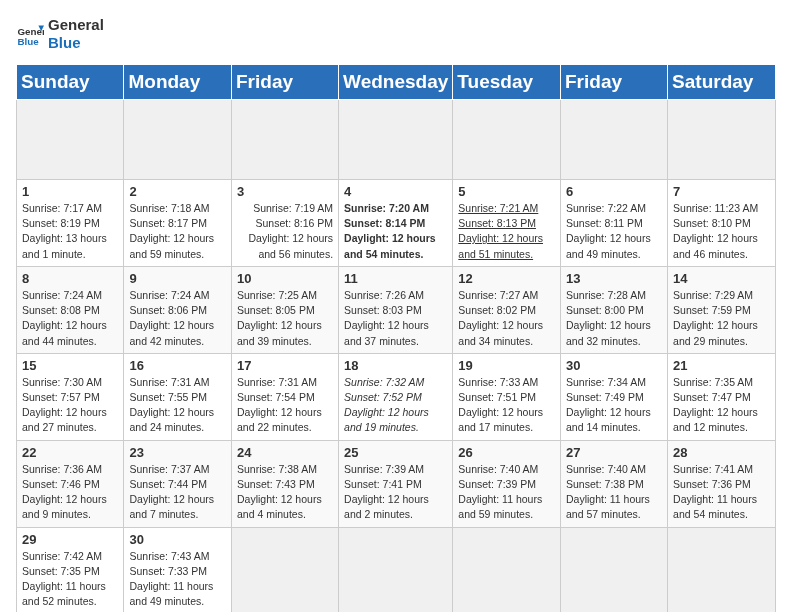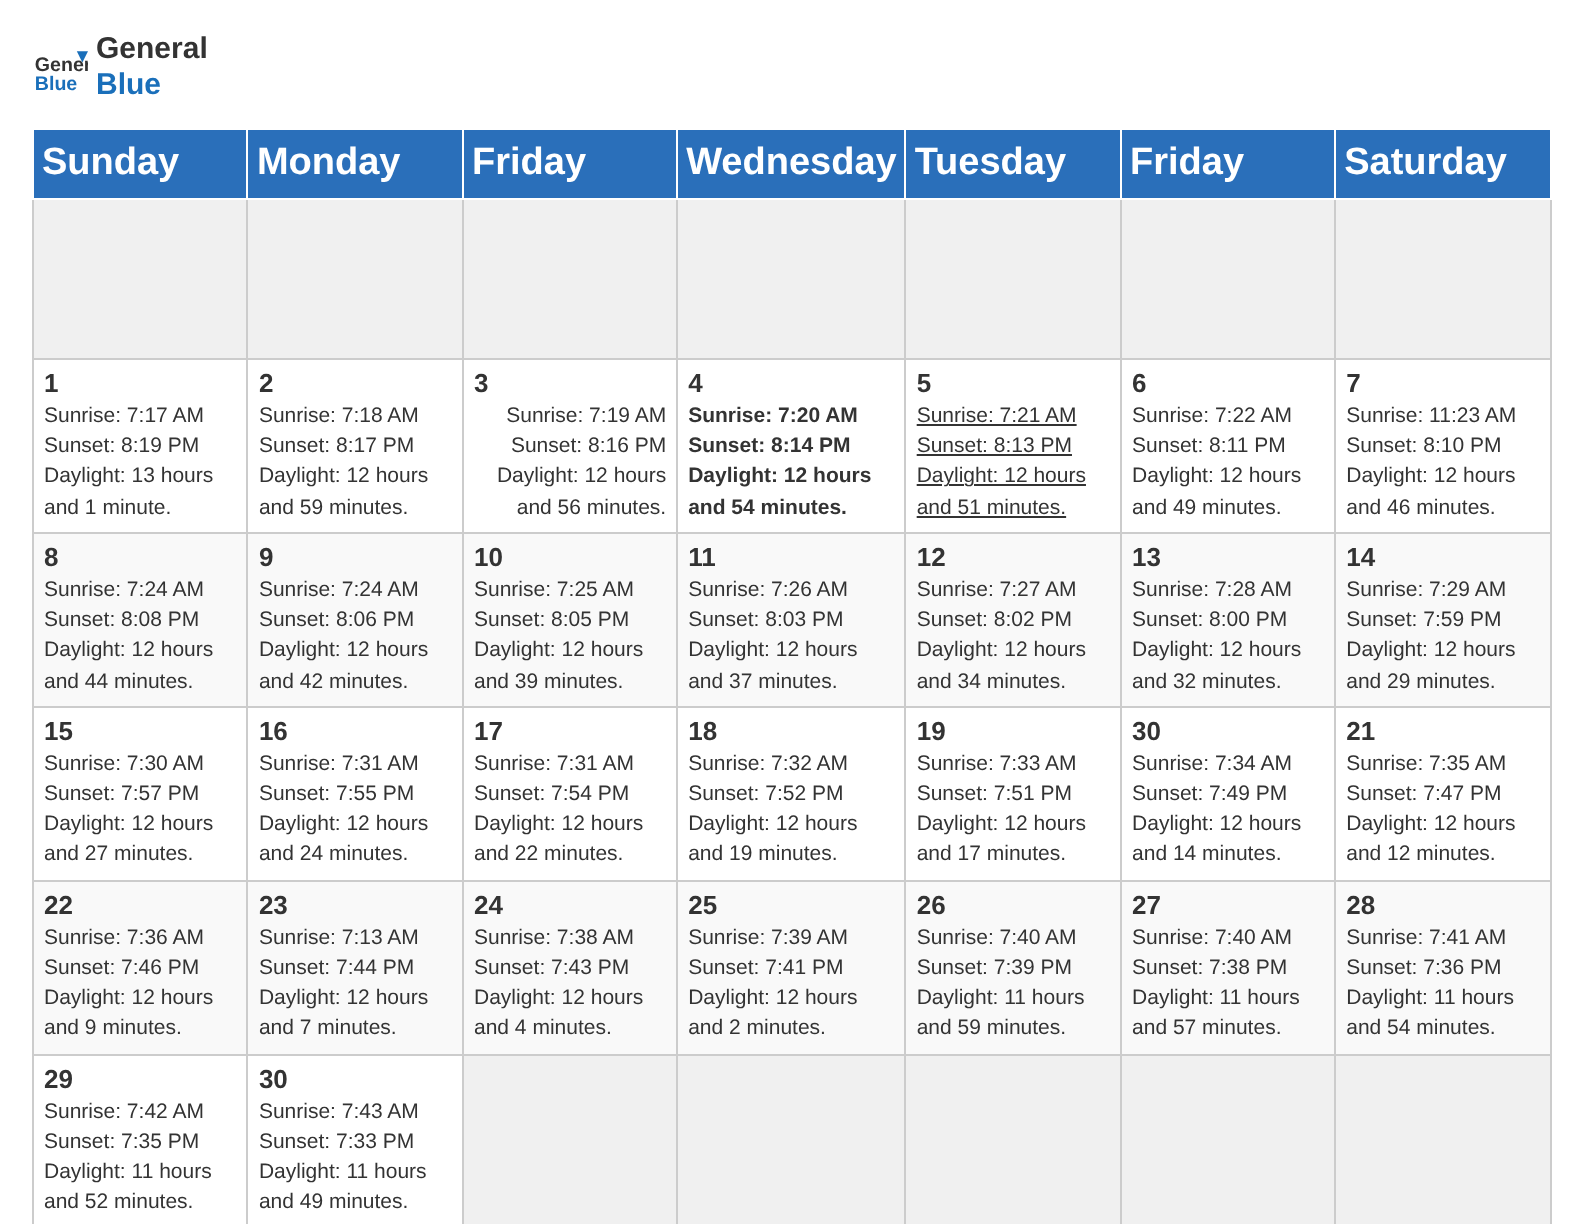--- a/index.html
+++ b/index.html
@@ -241,21 +241,21 @@
         </td>
         <td>
           <span class="day-number">17</span>
           <div class="day-info" style="white-space: pre-line;">Sunrise: 7:31 AM
 Sunset: 7:54 PM
 Daylight: 12 hours
 and 22 minutes.</div>
         </td>
         <td>
           <span class="day-number">18</span>
-          <div class="day-info" style="white-space: pre-line;">Sunrise: 7:32 AM
+          <div class="day-info" style="white-space: pre-line; font-style: italic;">Sunrise: 7:32 AM
 Sunset: 7:52 PM
 Daylight: 12 hours
 and 19 minutes.</div>
         </td>
         <td>
           <span class="day-number">19</span>
           <div class="day-info" style="white-space: pre-line;">Sunrise: 7:33 AM
 Sunset: 7:51 PM
 Daylight: 12 hours
 and 17 minutes.</div>
@@ -278,21 +278,21 @@
       <tr>
         <td>
           <span class="day-number">22</span>
           <div class="day-info" style="white-space: pre-line;">Sunrise: 7:36 AM
 Sunset: 7:46 PM
 Daylight: 12 hours
 and 9 minutes.</div>
         </td>
         <td>
           <span class="day-number">23</span>
-          <div class="day-info" style="white-space: pre-line;">Sunrise: 7:13 AM
+          <div class="day-info" style="white-space: pre-line;">Sunrise: 7:37 AM
 Sunset: 7:44 PM
 Daylight: 12 hours
 and 7 minutes.</div>
         </td>
         <td>
           <span class="day-number">24</span>
           <div class="day-info" style="white-space: pre-line;">Sunrise: 7:38 AM
 Sunset: 7:43 PM
 Daylight: 12 hours
 and 4 minutes.</div>

